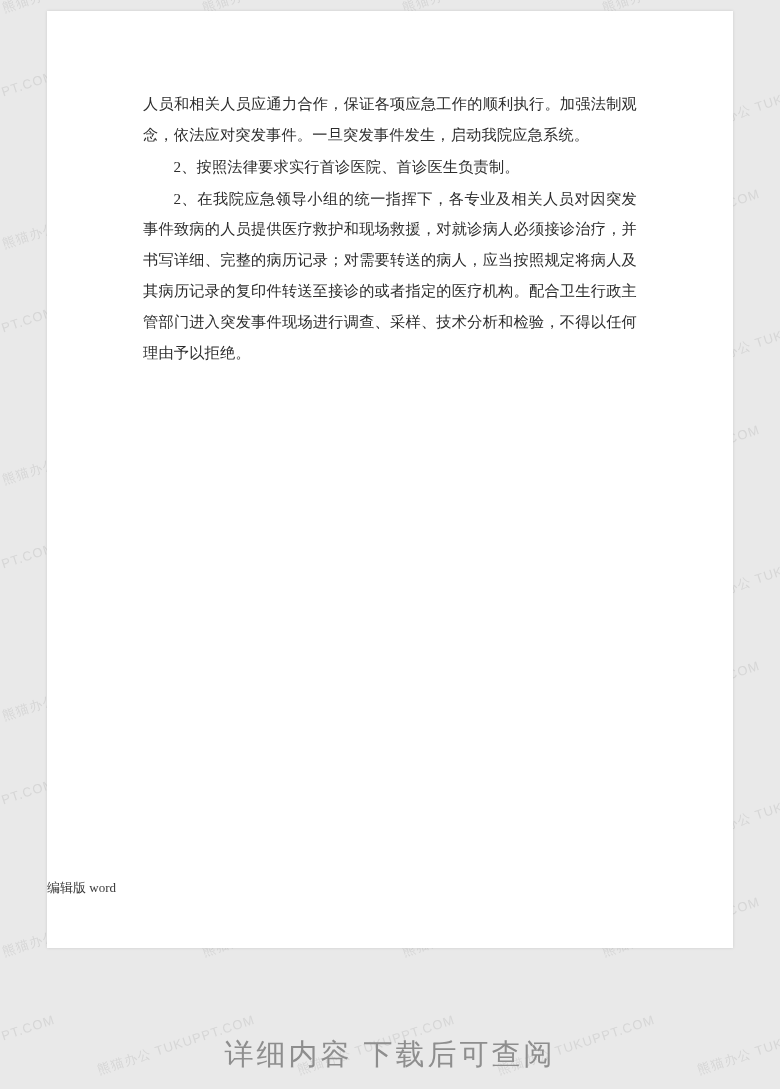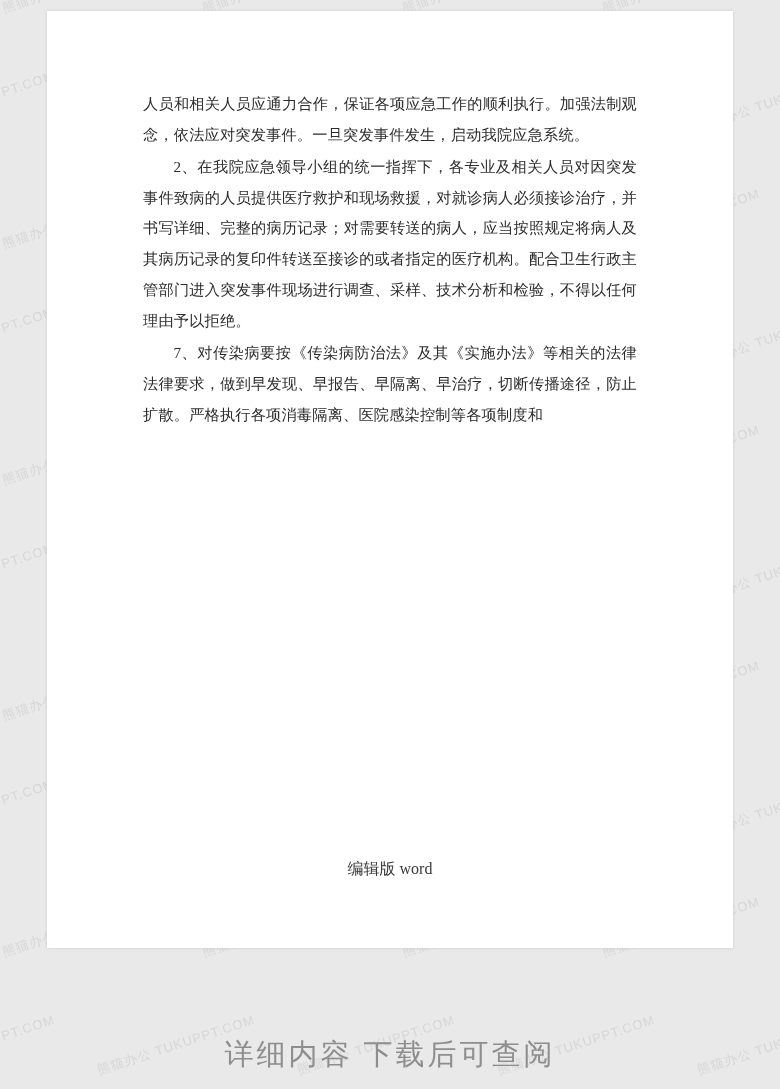--- a/index.html
+++ b/index.html
@@ -60,23 +60,23 @@
     margin: 0 0 1px 0;
     letter-spacing: 0.2px;
   }
   .para.indent {
     text-indent: 2em;
   }
   .footer-note {
     position: absolute;
     left: 0;
     right: 0;
-    top: 848px;
-    text-align: center;
-    font-size: 16px;
+    top: 868px;
+    text-align: left;
+    font-size: 13px;
     color: #3a3a3a;
     font-family: "Liberation Serif", serif;
   }
 
   
   .bottom-caption {
     position: absolute;
     left: 0;
     right: 0;
     bottom: 14px;
@@ -135,19 +135,19 @@
     <span class="wm" style="left: -105px; top: 1062px;">熊猫办公 TUKUPPT.COM</span>
     <span class="wm" style="left: 95px; top: 1062px;">熊猫办公 TUKUPPT.COM</span>
     <span class="wm" style="left: 295px; top: 1062px;">熊猫办公 TUKUPPT.COM</span>
     <span class="wm" style="left: 495px; top: 1062px;">熊猫办公 TUKUPPT.COM</span>
     <span class="wm" style="left: 695px; top: 1062px;">熊猫办公 TUKUPPT.COM</span>
   </div>
 
 <div class="page-sheet">
   <div class="page-body">
     <p class="para">人员和相关人员应通力合作，保证各项应急工作的顺利执行。加强法制观念，依法应对突发事件。一旦突发事件发生，启动我院应急系统。</p>
+    <p class="para indent">2、按照法律要求实行首诊医院、首诊医生负责制。</p>
     <p class="para indent">2、在我院应急领导小组的统一指挥下，各专业及相关人员对因突发事件致病的人员提供医疗救护和现场救援，对就诊病人必须接诊治疗，并书写详细、完整的病历记录；对需要转送的病人，应当按照规定将病人及其病历记录的复印件转送至接诊的或者指定的医疗机构。配合卫生行政主管部门进入突发事件现场进行调查、采样、技术分析和检验，不得以任何理由予以拒绝。</p>
-    <p class="para indent">7、对传染病要按《传染病防治法》及其《实施办法》等相关的法律法律要求，做到早发现、早报告、早隔离、早治疗，切断传播途径，防止扩散。严格执行各项消毒隔离、医院感染控制等各项制度和</p>
   </div>
   <div class="footer-note">编辑版 word</div>
 </div>
 
 <div class="bottom-caption">详细内容 下载后可查阅</div>
 
 </body></html>

